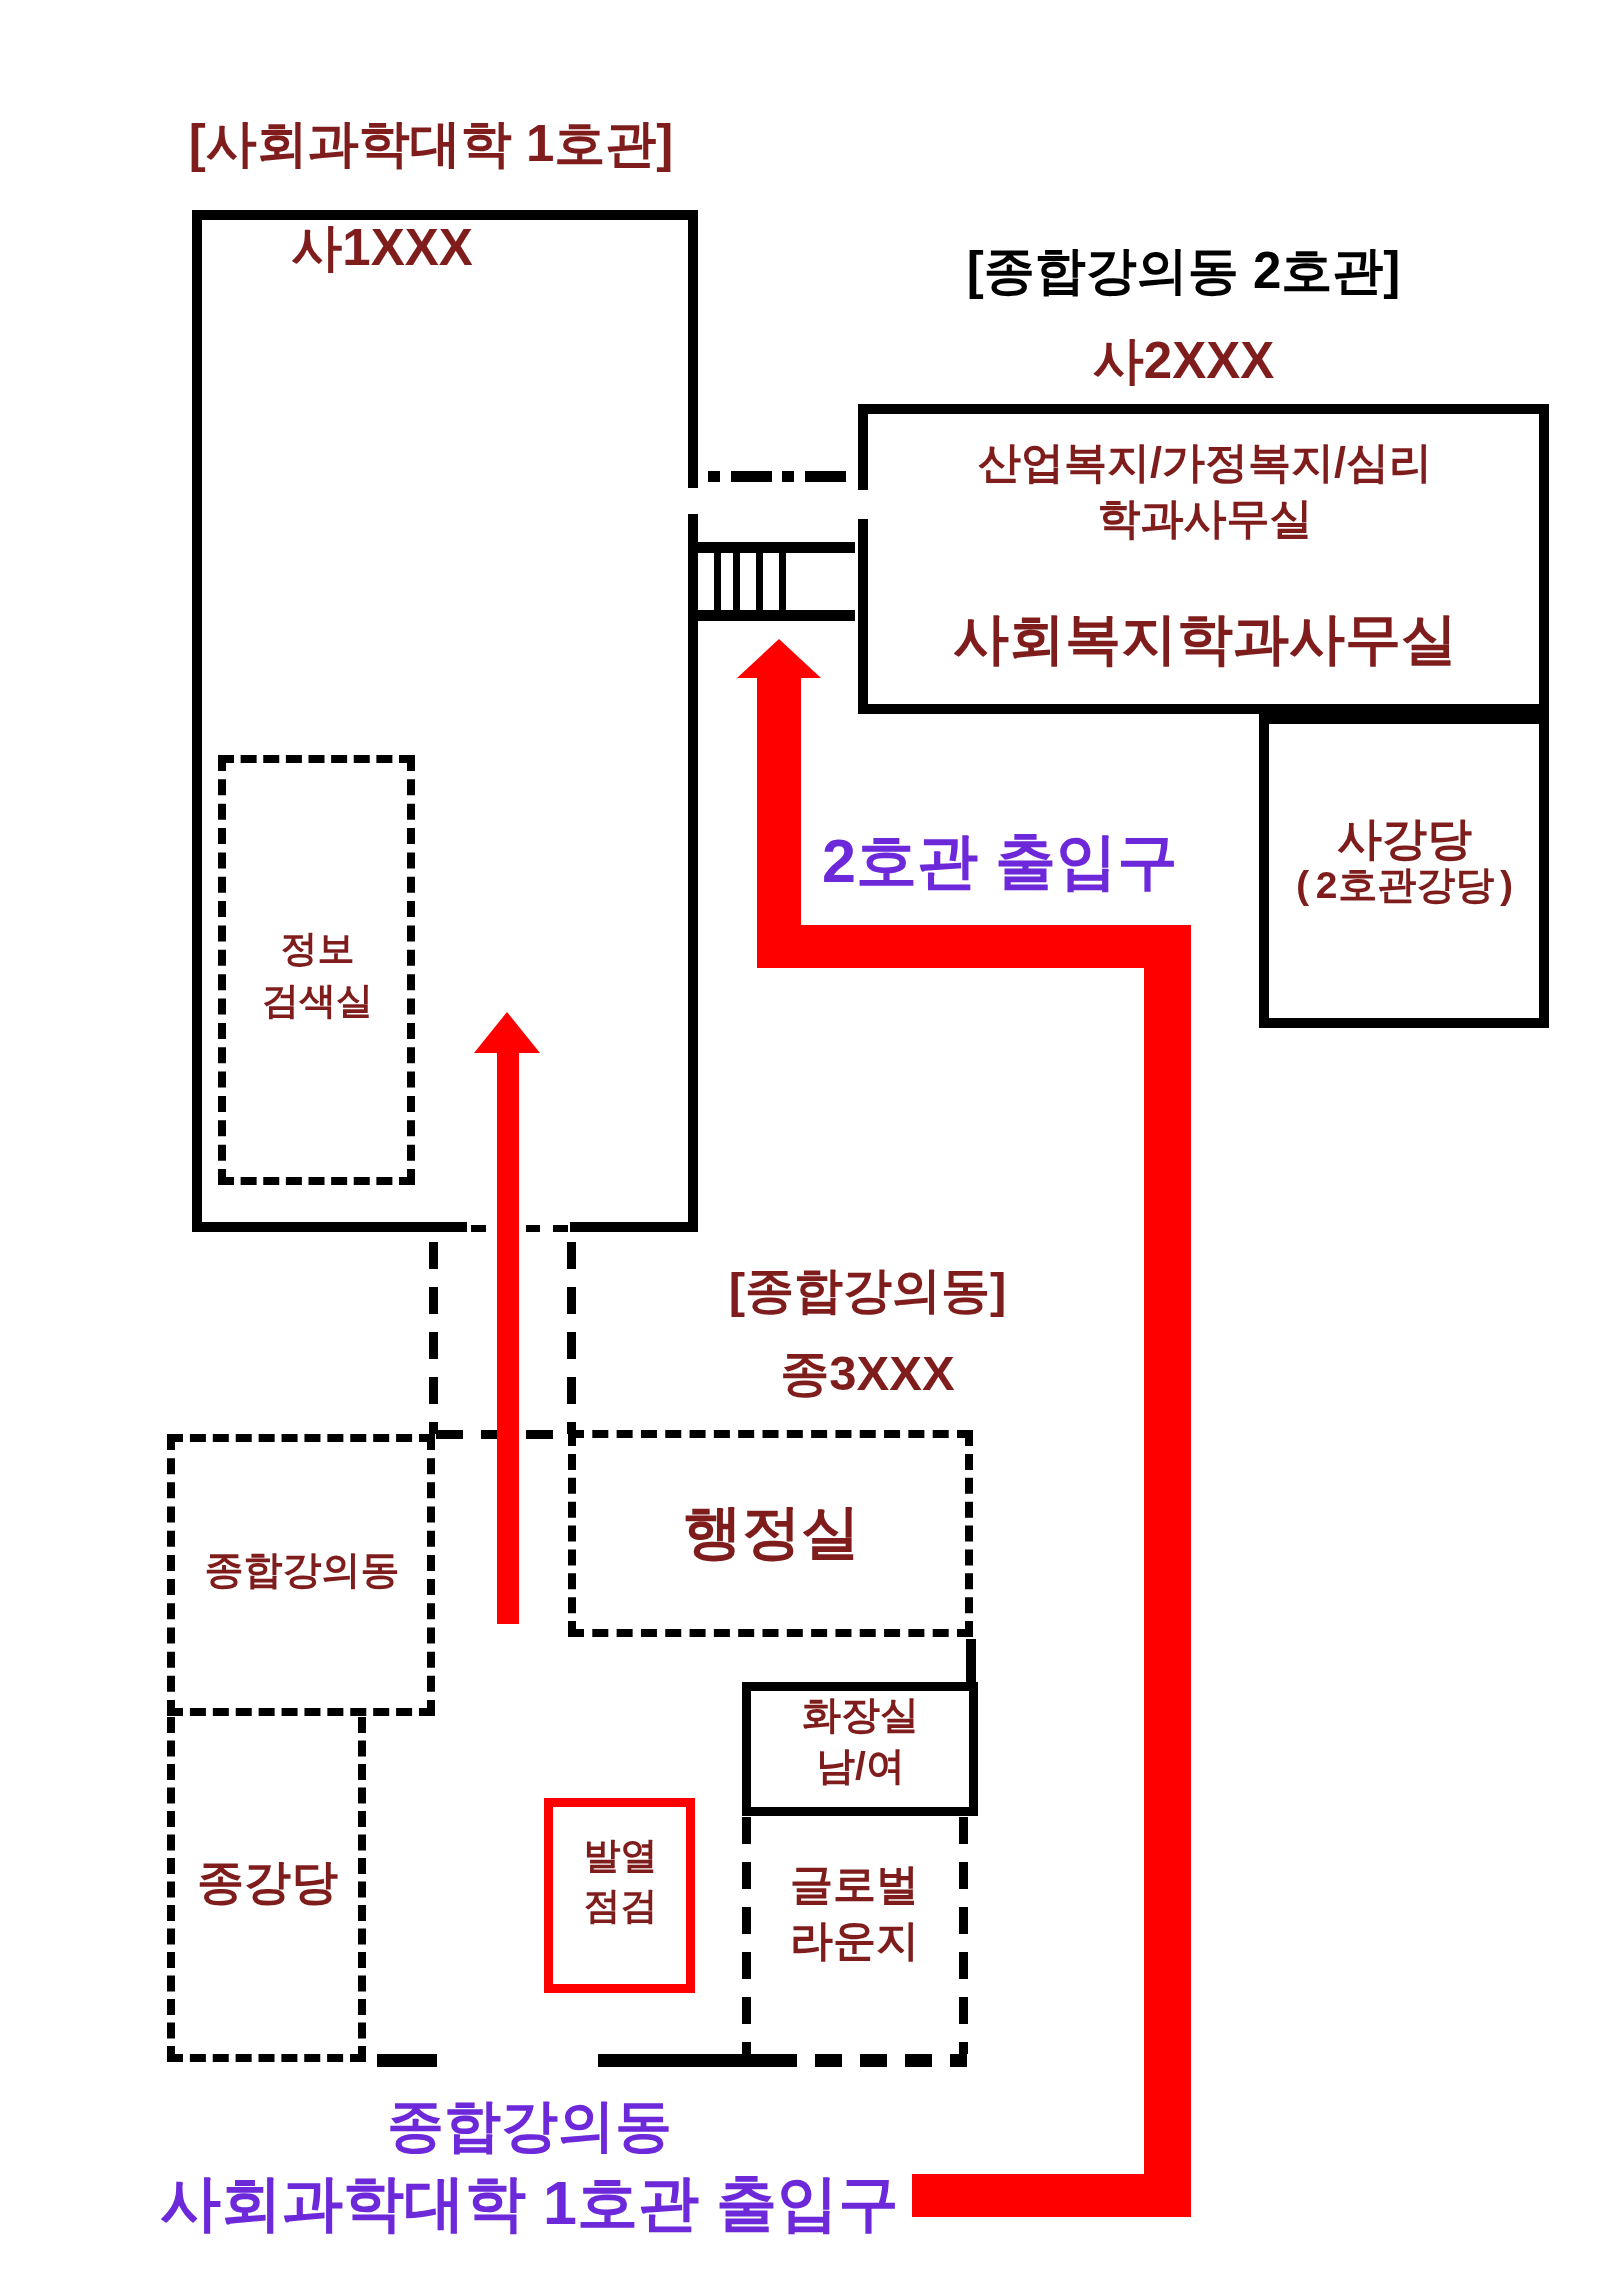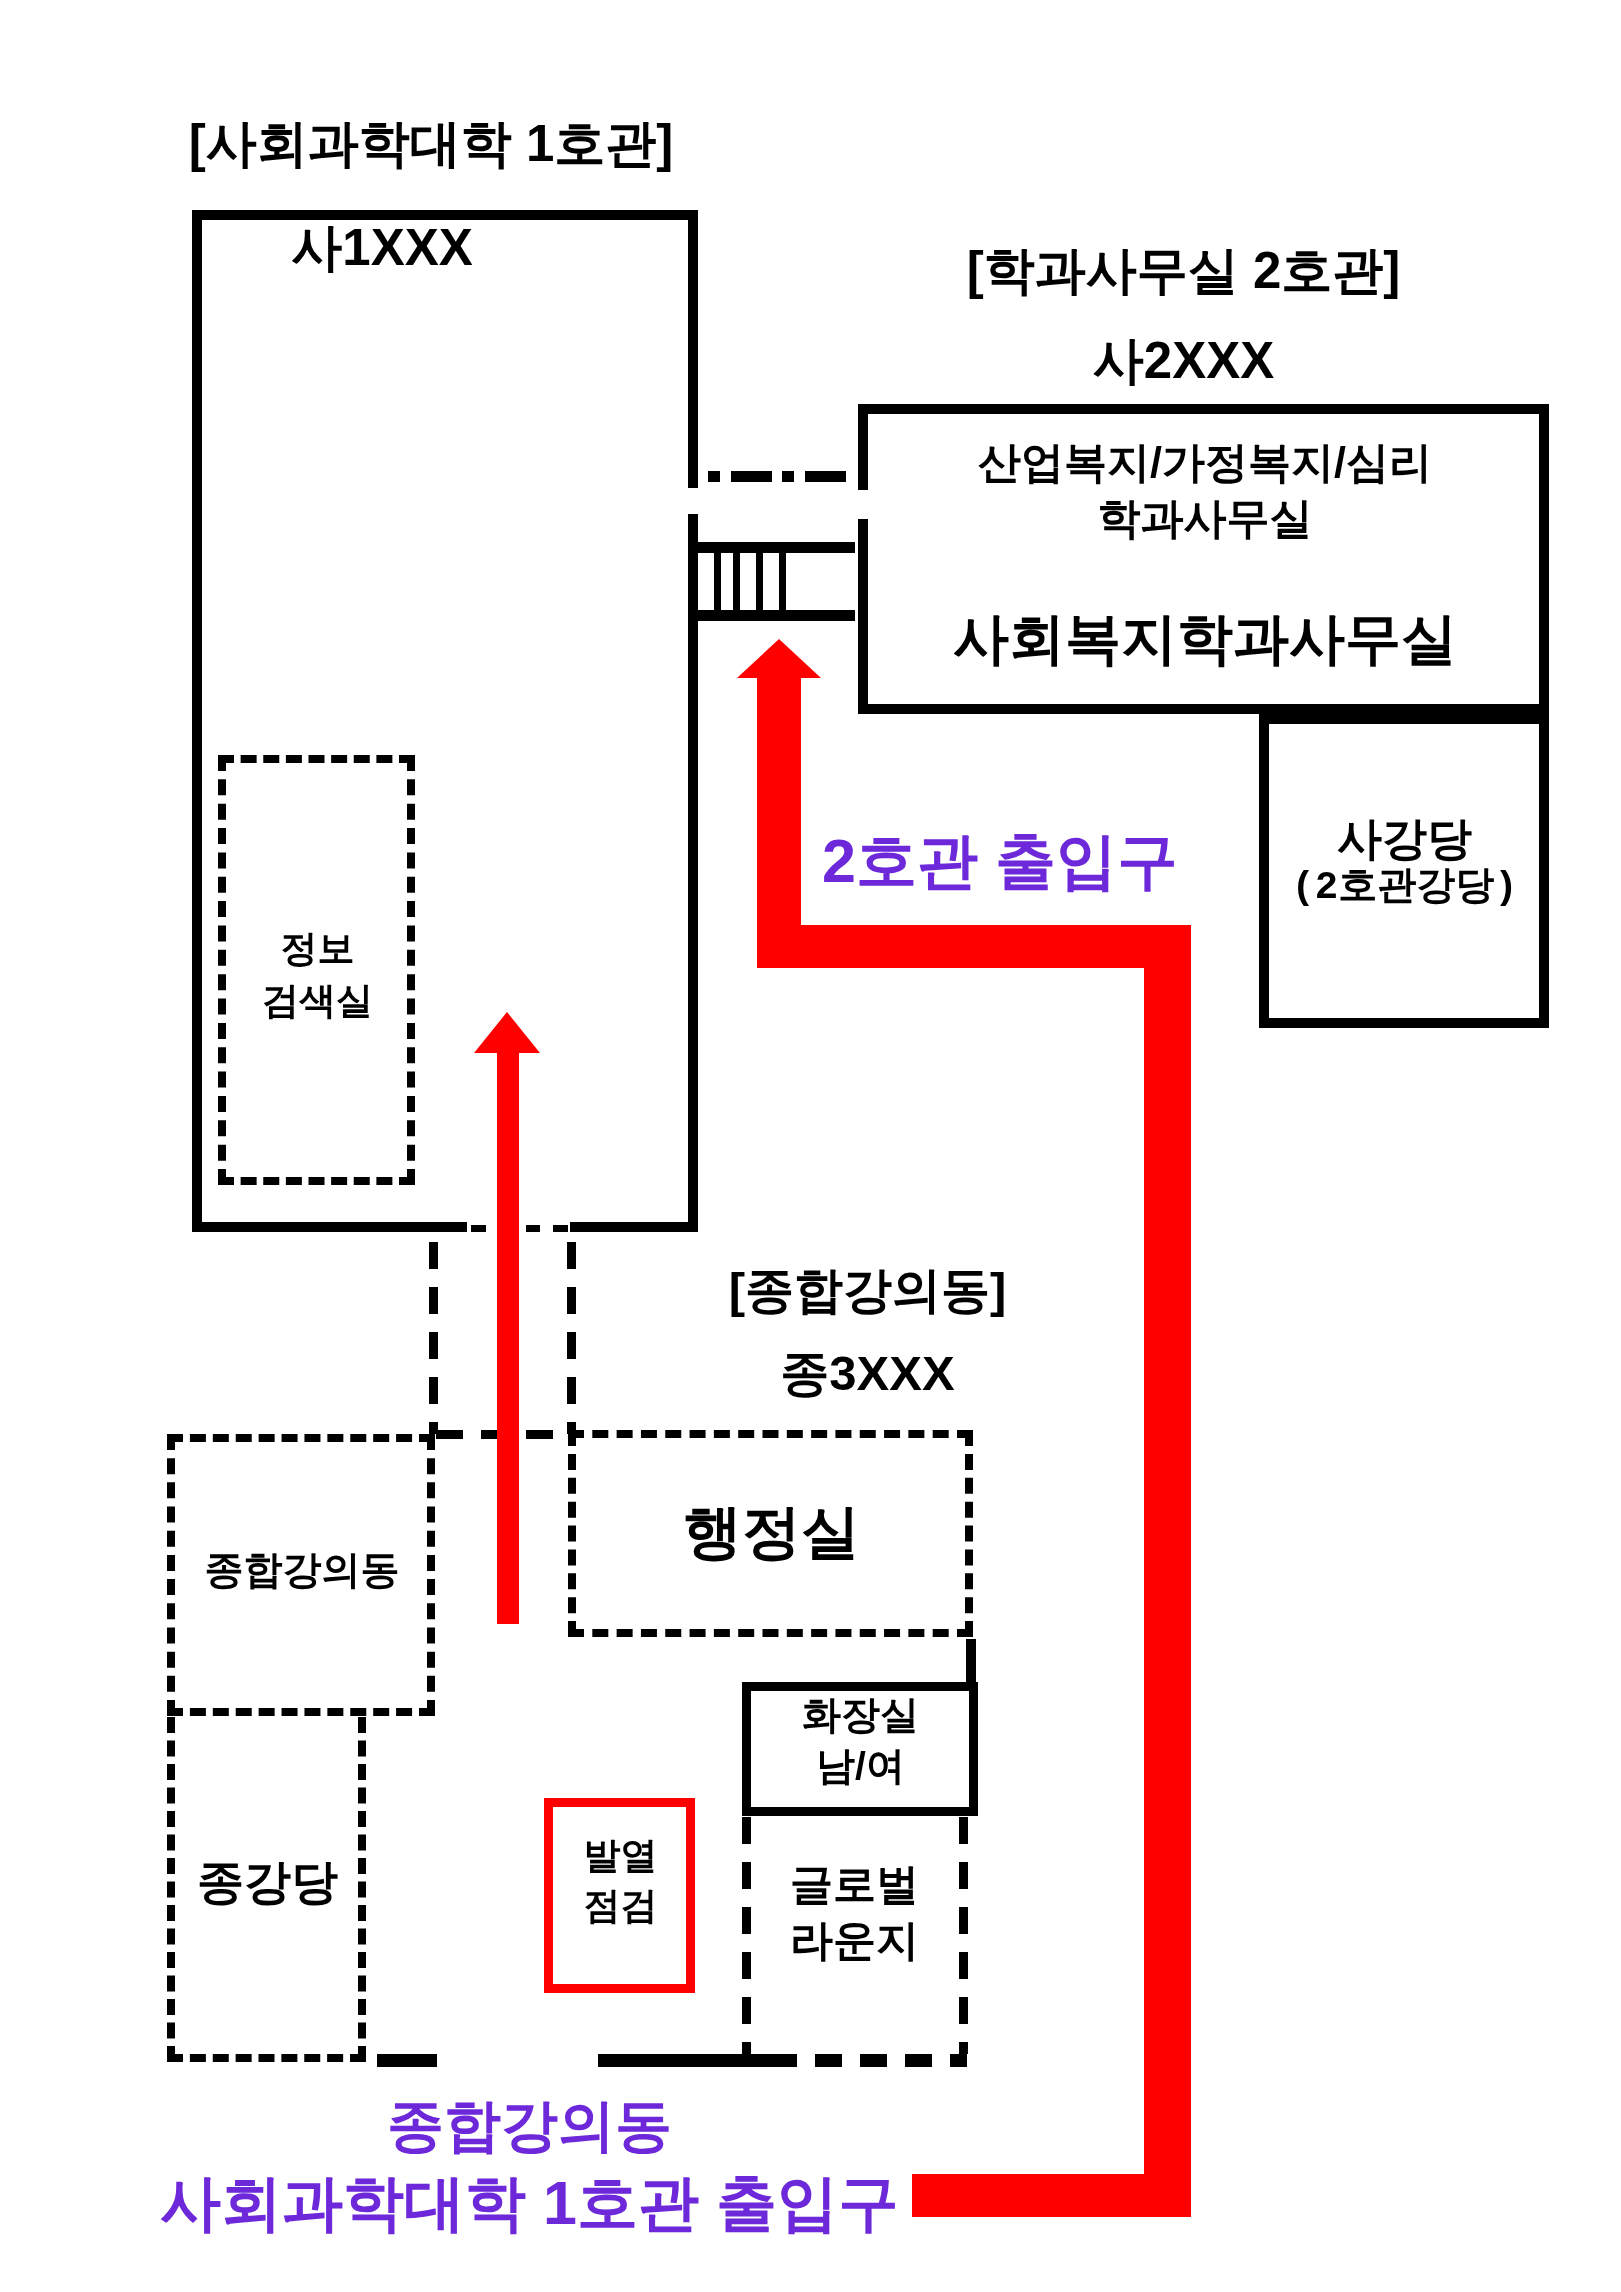--- a/index.html
+++ b/index.html
@@ -24,21 +24,21 @@
   
   .dbox{position:absolute;border:8.8px dashed #000000;background:transparent;}
   
   .sbox{position:absolute;border:9.8px solid #000000;background:transparent;}
   
   .red{position:absolute;background:#ff0000;z-index:5;}
   .tri-up{position:absolute;width:0;height:0;z-index:5;
     border-left-style:solid;border-right-style:solid;border-bottom-style:solid;
     border-left-color:transparent;border-right-color:transparent;border-bottom-color:#ff0000;}
   
-  .t{position:absolute;text-align:center;color:#000000;z-index:6;line-height:1.18;}
+  .t{position:absolute;text-align:center;color:#7f1d1d;z-index:6;line-height:1.18;}
   .blue{color:#6d28d9;}
   .white-patch{position:absolute;background:#ffffff;z-index:2;}
 </style>
 </head>
 <body>
 
 <div class="canvas">
 
   <div class="t" style="left:137px;top:114px;width:588px;font-size:51px;">[사회과학대학 1호관]</div>
 
@@ -59,21 +59,21 @@
   </div>
 
   <div class="dashdot-h" style="left:698px;top:471px;width:157px;height:10.8px;"></div>
   <div class="ln" style="left:698px;top:542px;width:157px;height:10.8px;"></div>
   <div class="ln" style="left:698px;top:610px;width:157px;height:10.8px;"></div>
   <div class="ln" style="left:714px;top:553px;width:6.9px;height:57px;"></div>
   <div class="ln" style="left:733px;top:553px;width:6.9px;height:57px;"></div>
   <div class="ln" style="left:756px;top:553px;width:6.9px;height:57px;"></div>
   <div class="ln" style="left:779px;top:553px;width:6.9px;height:57px;"></div>
 
-  <div class="t blue" style="left:838px;top:241px;width:691px;font-size:51px;color:#000;">[학과사무실 2호관]</div>
+  <div class="t blue" style="left:838px;top:241px;width:691px;font-size:51px;color:#000;">[종합강의동 2호관]</div>
   <div class="t" style="left:838px;top:331px;width:691px;font-size:51px;">사2XXX</div>
 
   <div class="sbox" style="left:858px;top:404px;width:671px;height:290px;border-width:10.8px;"></div>
 
   <div class="white-patch" style="left:858px;top:490px;width:10.8px;height:29px;"></div>
 
   <div class="t" style="left:867px;top:435px;width:676px;font-size:43px;line-height:1.3;">
     <span style="display:block;">산업복지/가정복지/심리</span>
     <span style="display:block;">학과사무실</span>
   </div>

